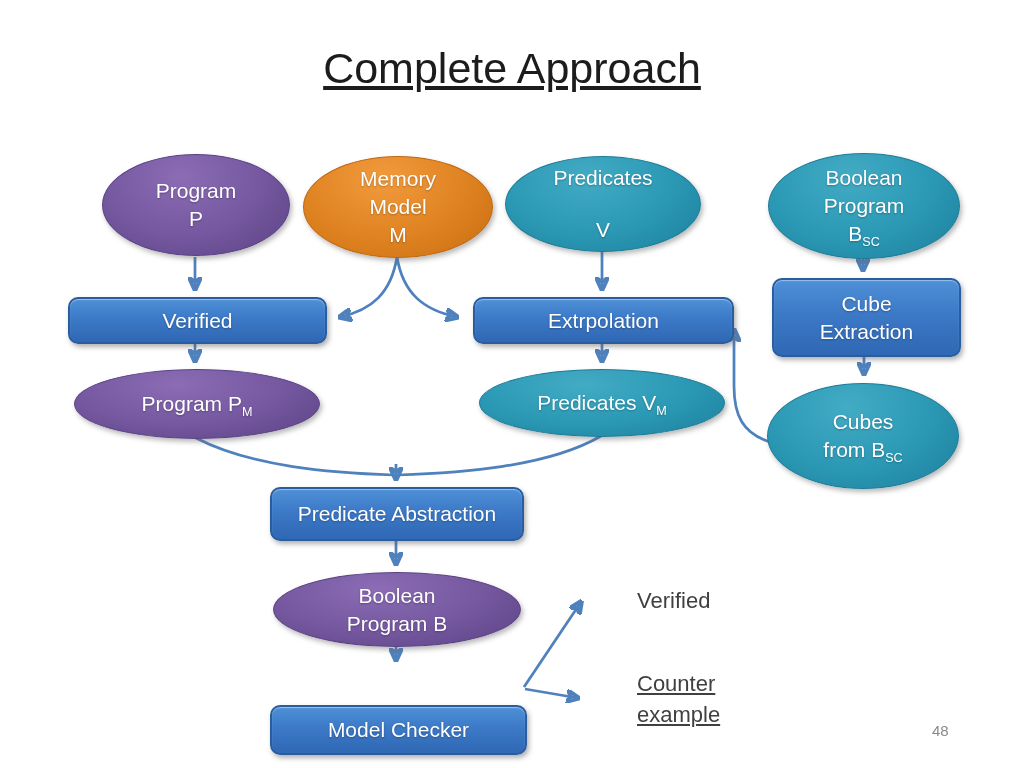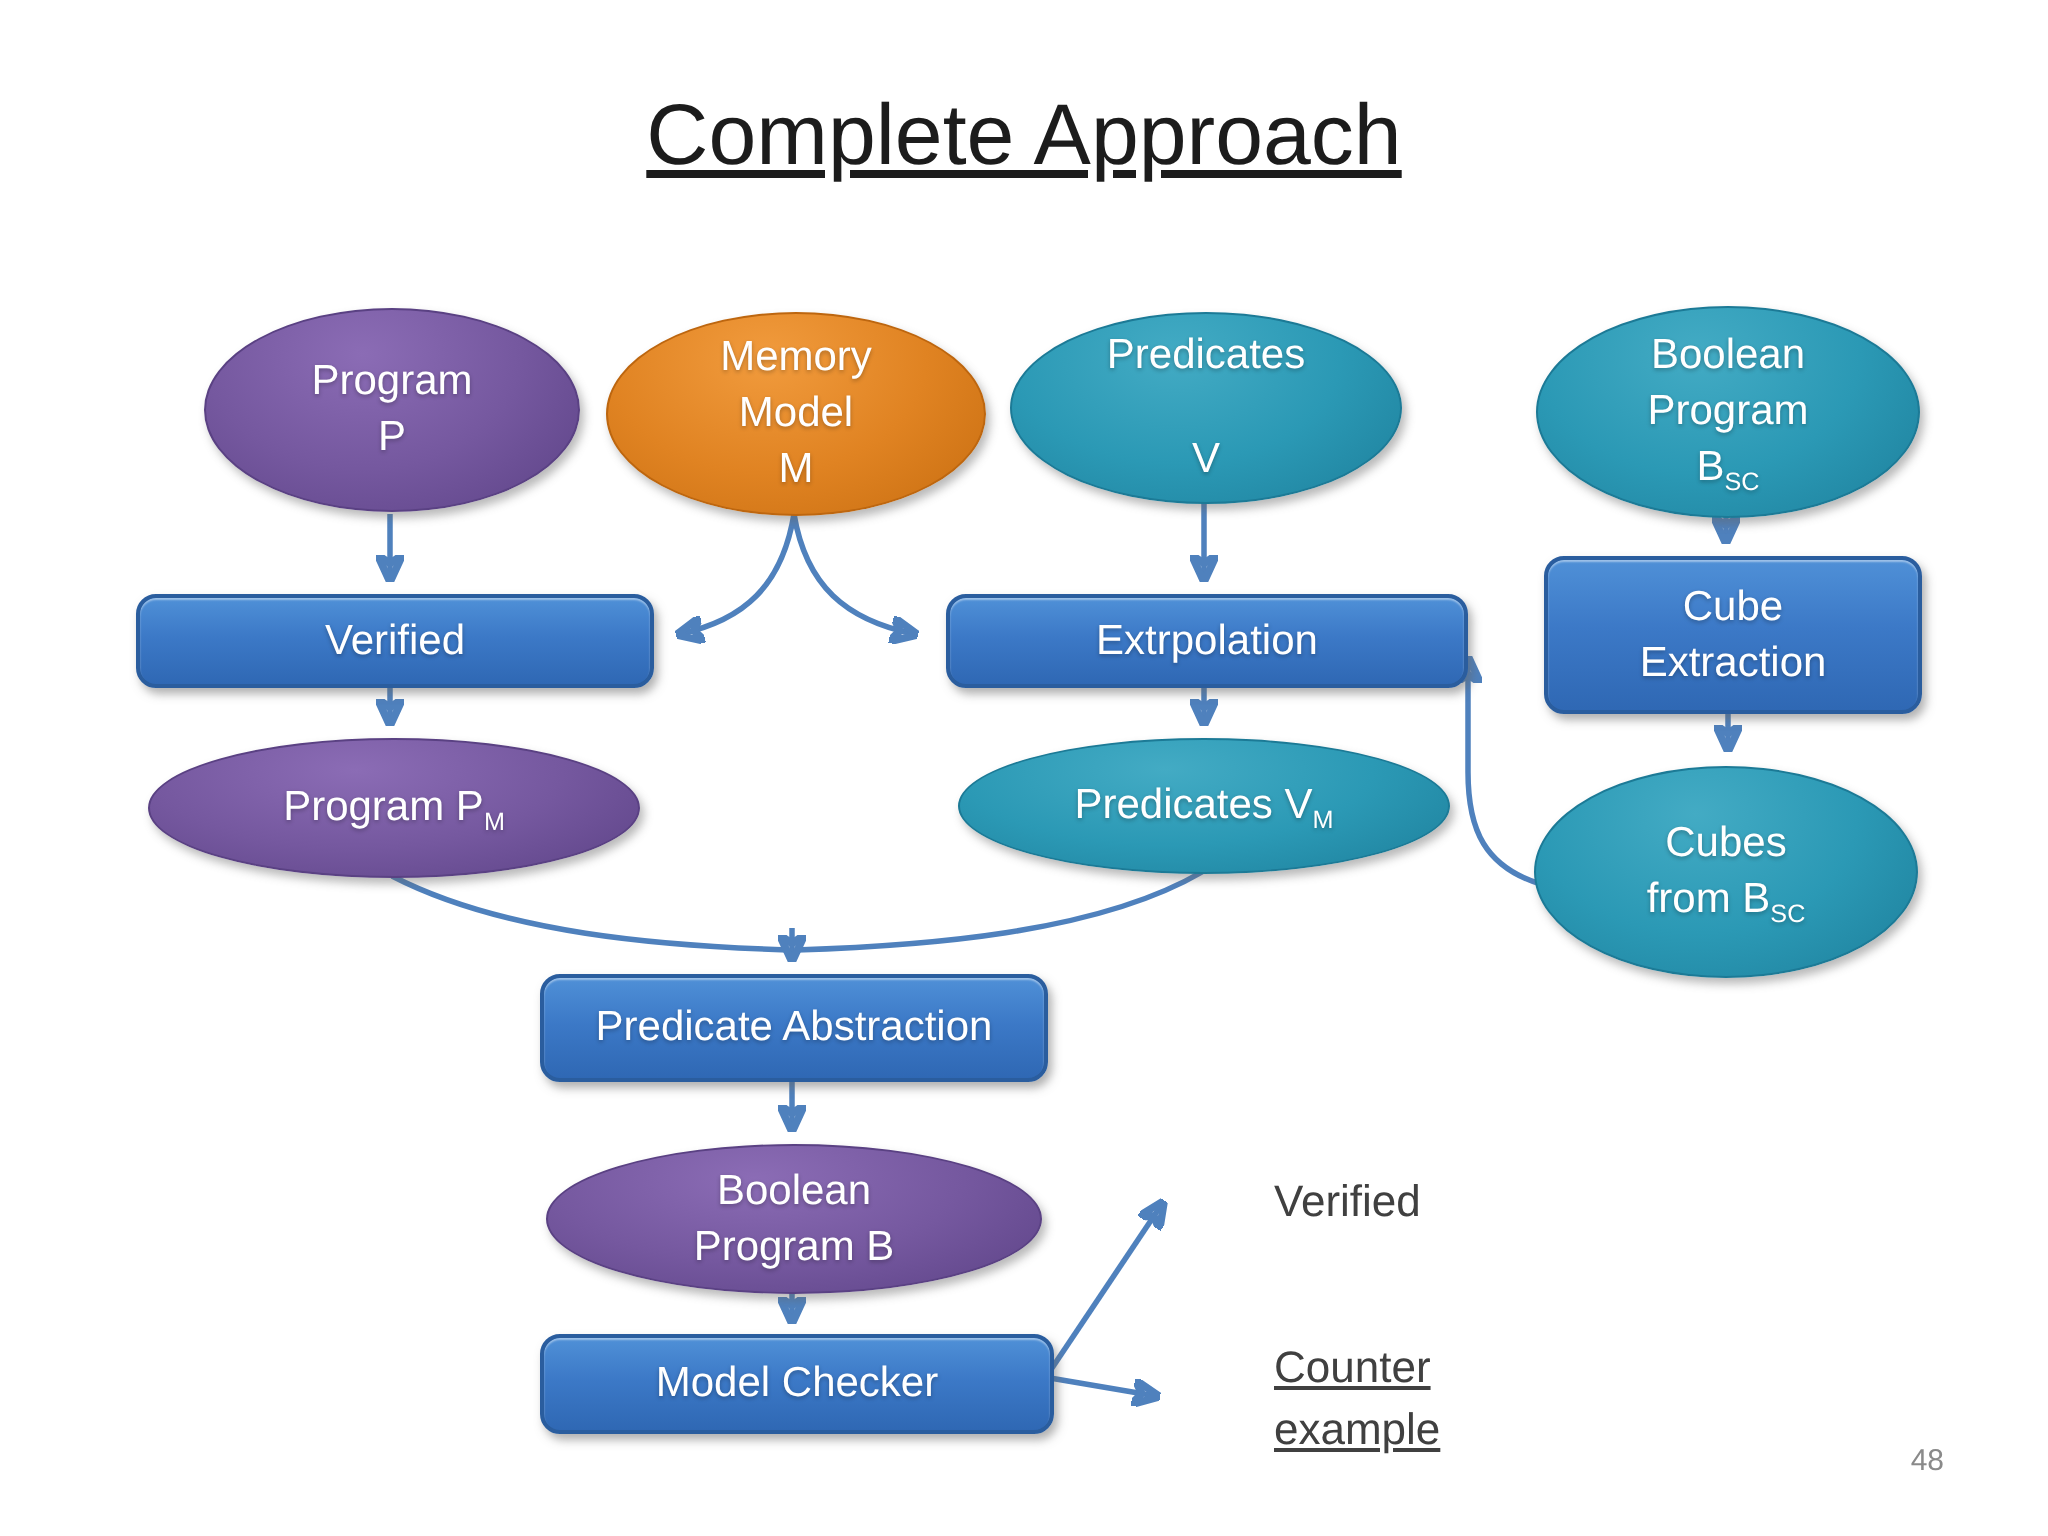--- a/index.html
+++ b/index.html
@@ -63,21 +63,21 @@
     color: #404040;
     font-size: 22px;
     line-height: 1.42;
     text-shadow: none;
     margin-left: 40px;
   }
   #page-number {
     position: absolute;
     left: 932px; top: 722px;
     width: 40px;
-    text-align: right;
+    text-align: left;
     font-size: 15px;
     color: #8a8a8a;
   }
   #arrows {
     position: absolute;
     left: 0; top: 0;
     pointer-events: none;
   }
   #arrows path {
     stroke: #4f81bd;
@@ -166,21 +166,21 @@
 
   <div class="node box" style="left:270px; top:487px; width:250px; height:50px;">
     <div>Predicate Abstraction</div>
   </div>
 
   <div class="node ellipse purple" style="left:273px; top:572px; width:246px; height:73px;">
     <div>Boolean</div>
     <div>Program B</div>
   </div>
 
-  <div class="node box" style="left:270px; top:667px; width:253px; height:46px;">
+  <div class="node box" style="left:270px; top:705px; width:253px; height:46px;">
     <div>Model Checker</div>
   </div>
 
   <div class="outcome" style="left:597px; top:585px;">Verified</div>
 
   <div class="outcome" style="left:597px; top:668px;text-decoration:underline;">
     <div>Counter</div>
     <div>example</div>
   </div>
 

